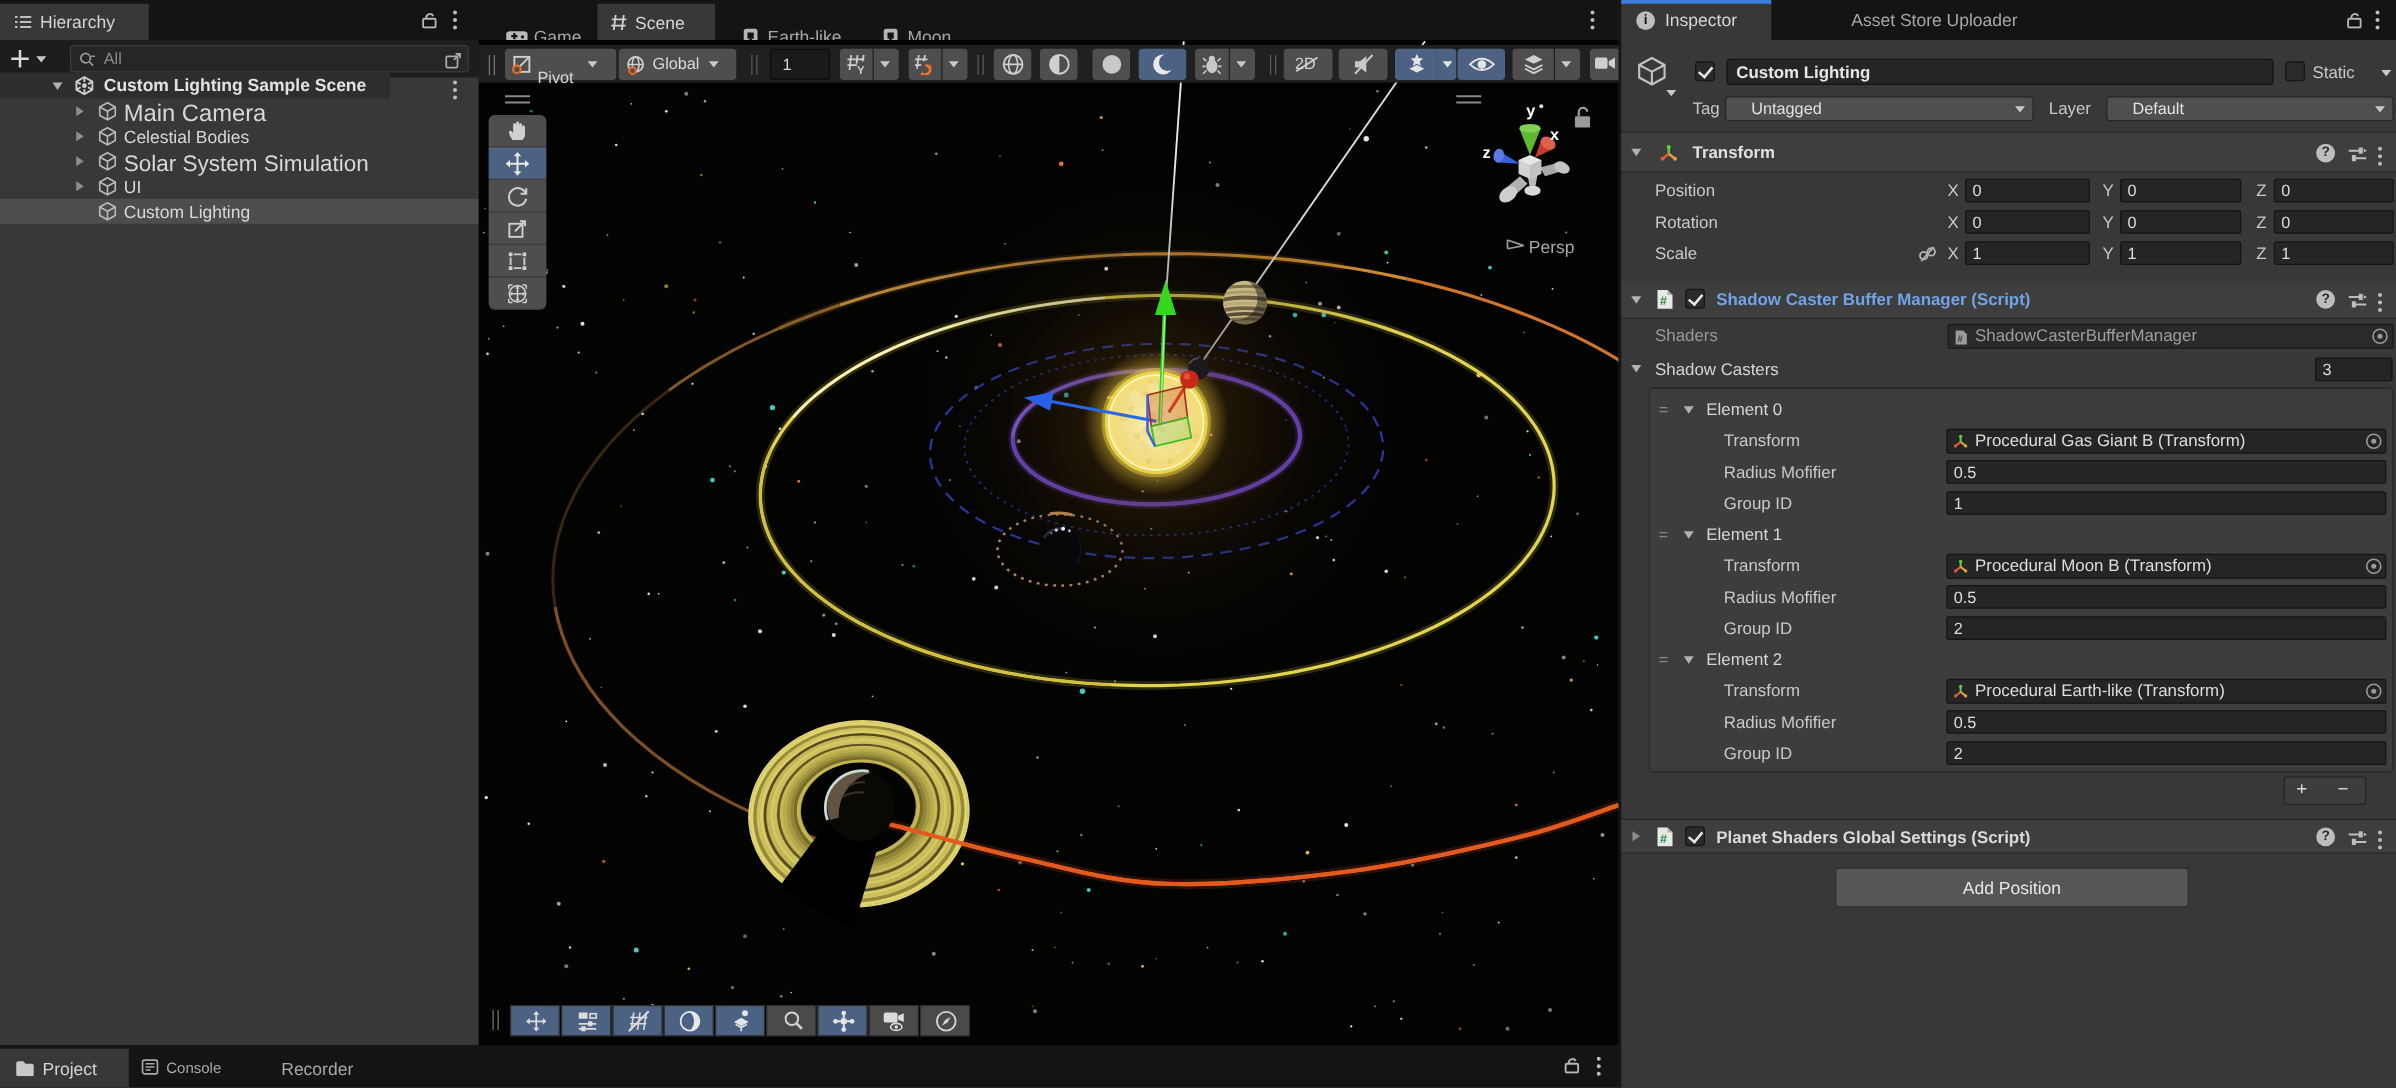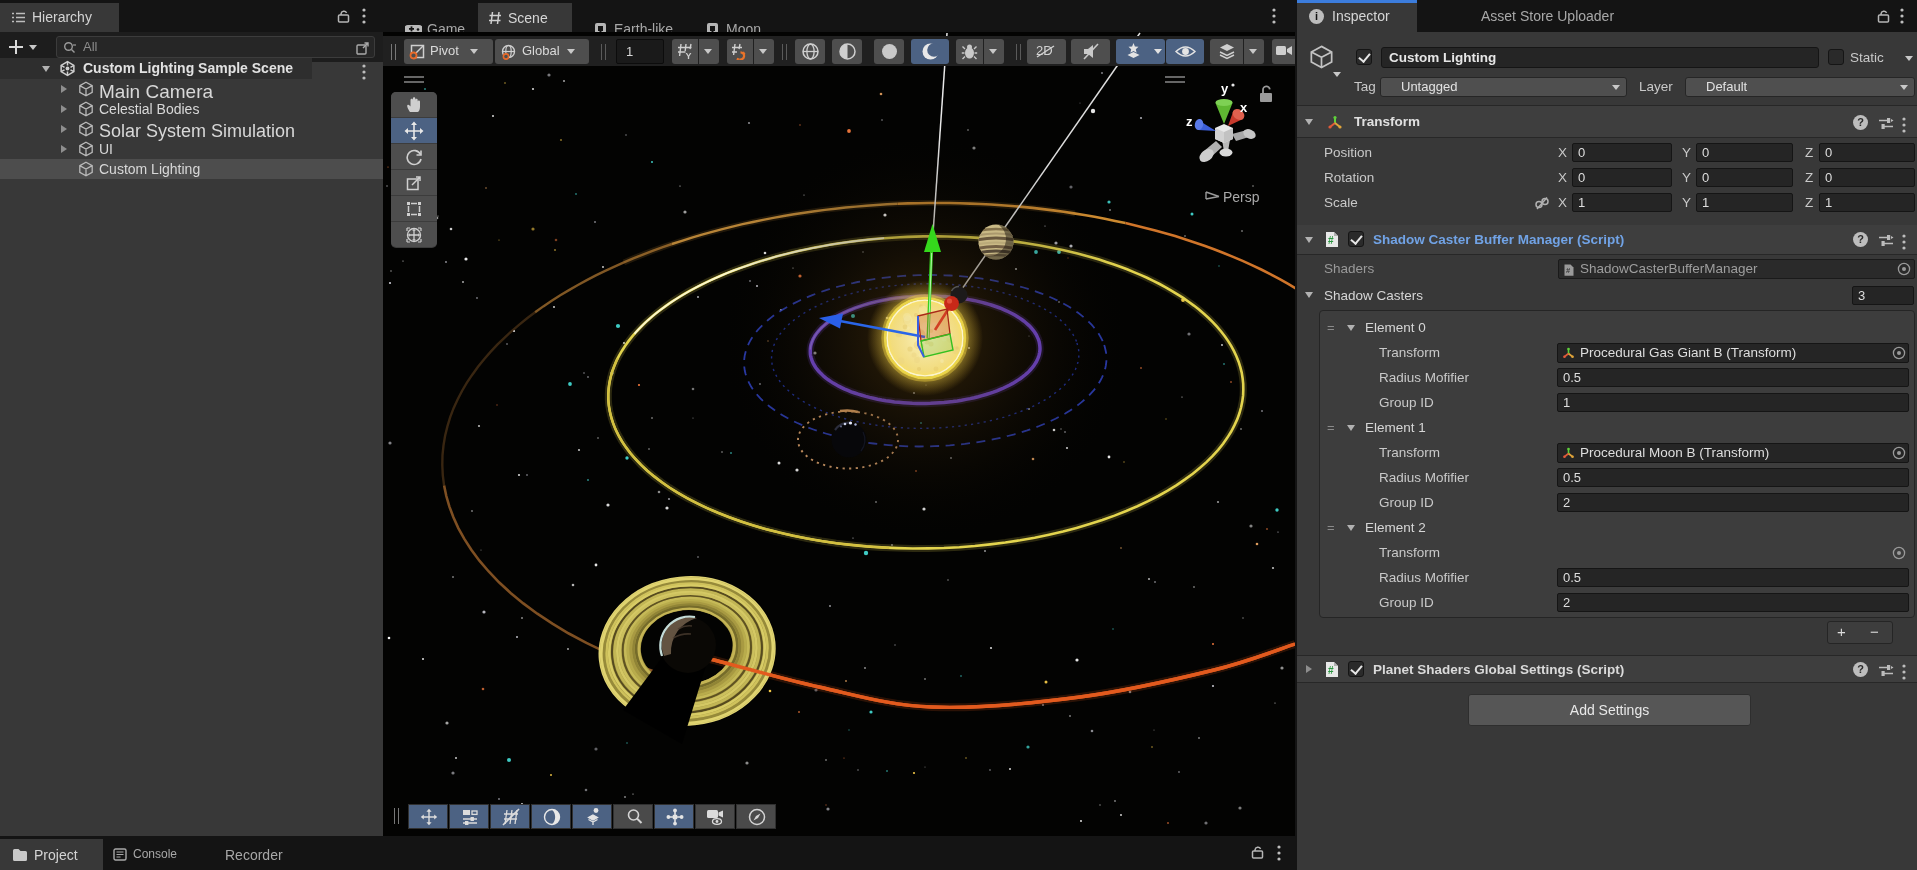--- a/index.html
+++ b/index.html
@@ -554,21 +554,21 @@
         <path d="M 404,77 h 20 M 404,82 h 20" stroke="#888" stroke-width="1.6"></path>
 </svg></div>
   <div class="abs" style="left:0;top:36px;width:912px;height:30px;background:#202020;"></div>
     <div class="abs" style="left:8px;top:44px;width:5px;height:16px;border-left:1.5px solid #777;border-right:1.5px solid #777;"></div>
     <div class="abs" style="left:21px;top:39px;width:89px;height:25px;background:#4e4e4e;border-radius:3px;color:#dadada;font-size:13px;">
 <svg class="abs" style="left:5px;top:4px" width="17" height="17">
         <rect x="2.5" y="2.5" width="12" height="12" fill="none" stroke="#cfcfcf" stroke-width="1.5"></rect>
         <path d="M14.5,2.5 L5,12" stroke="#cfcfcf" stroke-width="1.5"></path>
         <circle cx="4.5" cy="12.5" r="3" fill="#4e4e4e" stroke="#e86a2a" stroke-width="1.8"></circle>
       </svg>
-<span class="abs" style="left:26px;top:4px;">Pivot</span>
+<span class="abs" style="left:26px;top:15px;">Pivot</span>
       <div class="caret" style="left:66px;top:10px;"></div>
     </div>
     <div class="abs" style="left:112px;top:39px;width:94px;height:25px;background:#4e4e4e;border-radius:3px;color:#dadada;font-size:13px;">
 <svg class="abs" style="left:5px;top:4px" width="17" height="17">
         <circle cx="8.5" cy="8.5" r="6" fill="none" stroke="#cfcfcf" stroke-width="1.4"></circle>
         <ellipse cx="8.5" cy="8.5" rx="2.7" ry="6" fill="none" stroke="#cfcfcf" stroke-width="1.2"></ellipse>
         <path d="M2.5,8.5 h12" stroke="#cfcfcf" stroke-width="1.2"></path>
         <circle cx="6" cy="13.5" r="2.6" fill="#4e4e4e" stroke="#e86a2a" stroke-width="1.6"></circle>
       </svg>
 <span class="abs" style="left:27px;top:4px;">Global</span>
@@ -968,20 +968,31 @@
     </svg>
   <span class="abs" style="left:82px;top:470px;color:#c9c9c9;font-size:13.5px;">Radius Mofifier</span>
   <div class="nfield" style="left:260px;top:468px;width:352px;">0.5</div>
   <span class="abs" style="left:82px;top:495px;color:#c9c9c9;font-size:13.5px;">Group ID</span>
   <div class="nfield" style="left:260px;top:493px;width:352px;">2</div>
 
   <div class="abs" style="left:30px;top:520px;color:#8a8a8a;font-size:13px;">=</div>
   <div class="fold" style="left:50px;top:525px;"></div>
   <span class="abs" style="left:68px;top:520px;color:#d6d6d6;font-size:13.5px;">Element 2</span>
   <span class="abs" style="left:82px;top:545px;color:#c9c9c9;font-size:13.5px;">Transform</span>
+  <div class="abs" style="left:260px;top:543px;width:352px;height:20px;background:#252525;border:1px solid #151515;border-radius:2px;">
+    <svg class="abs" style="left:4px;top:3px" width="13" height="13" viewBox="0 0 16 16">
+        <path d="M8,8 L8,2" stroke="#5fd13c" stroke-width="2"></path>
+        <path d="M8,8 L3,12" stroke="#e05a3a" stroke-width="2"></path>
+        <path d="M8,8 L13,12" stroke="#e0a43a" stroke-width="2"></path>
+        <circle cx="8" cy="2.5" r="1.6" fill="#5fd13c"></circle>
+        <circle cx="3" cy="12" r="1.6" fill="#e05a3a"></circle>
+        <circle cx="13" cy="12" r="1.6" fill="#e0a43a"></circle>
+      </svg>
+    <span class="abs" style="left:22px;top:1px;color:#dedede;font-size:13.5px;">Procedural Earth-like (Transform)</span>
+  </div>
   <svg class="abs" style="left:595px;top:546px" width="14" height="14">
       <circle cx="7" cy="7" r="5.6" fill="none" stroke="#9a9a9a" stroke-width="1.3"></circle>
       <circle cx="7" cy="7" r="2" fill="#9a9a9a"></circle>
     </svg>
   <span class="abs" style="left:82px;top:570px;color:#c9c9c9;font-size:13.5px;">Radius Mofifier</span>
   <div class="nfield" style="left:260px;top:568px;width:352px;">0.5</div>
   <span class="abs" style="left:82px;top:595px;color:#c9c9c9;font-size:13.5px;">Group ID</span>
   <div class="nfield" style="left:260px;top:593px;width:352px;">2</div>
 
   <div class="abs" style="left:530px;top:621px;width:66px;height:23px;background:#3d3d3d;border:1px solid #252525;border-radius:3px;color:#dcdcdc;">
@@ -1003,13 +1014,13 @@
         <rect x="9" y="2" width="3.2" height="5" fill="#bdbdbd"></rect>
         <rect x="3.5" y="8" width="3.2" height="5" fill="#bdbdbd"></rect>
         <path d="M13,3 l2.5,1.5 -2.5,1.5" fill="#bdbdbd"></path>
       </svg>
     <svg class="abs" style="left:605px;top:8px" width="4" height="16">
         <circle cx="2" cy="2" r="1.6" fill="#bdbdbd"></circle>
         <circle cx="2" cy="8" r="1.6" fill="#bdbdbd"></circle>
         <circle cx="2" cy="14" r="1.6" fill="#bdbdbd"></circle>
       </svg>
   </div>
-  <div class="abs" style="left:171px;top:694px;width:283px;height:32px;background:#565656;border:1px solid #2e2e2e;border-radius:3px;color:#e8e8e8;font-size:14px;text-align:center;line-height:30px;">Add Settings</div>
+  <div class="abs" style="left:171px;top:694px;width:283px;height:32px;background:#565656;border:1px solid #2e2e2e;border-radius:3px;color:#e8e8e8;font-size:14px;text-align:center;line-height:30px;">Add Position</div>
 </div>
 </body></html>

